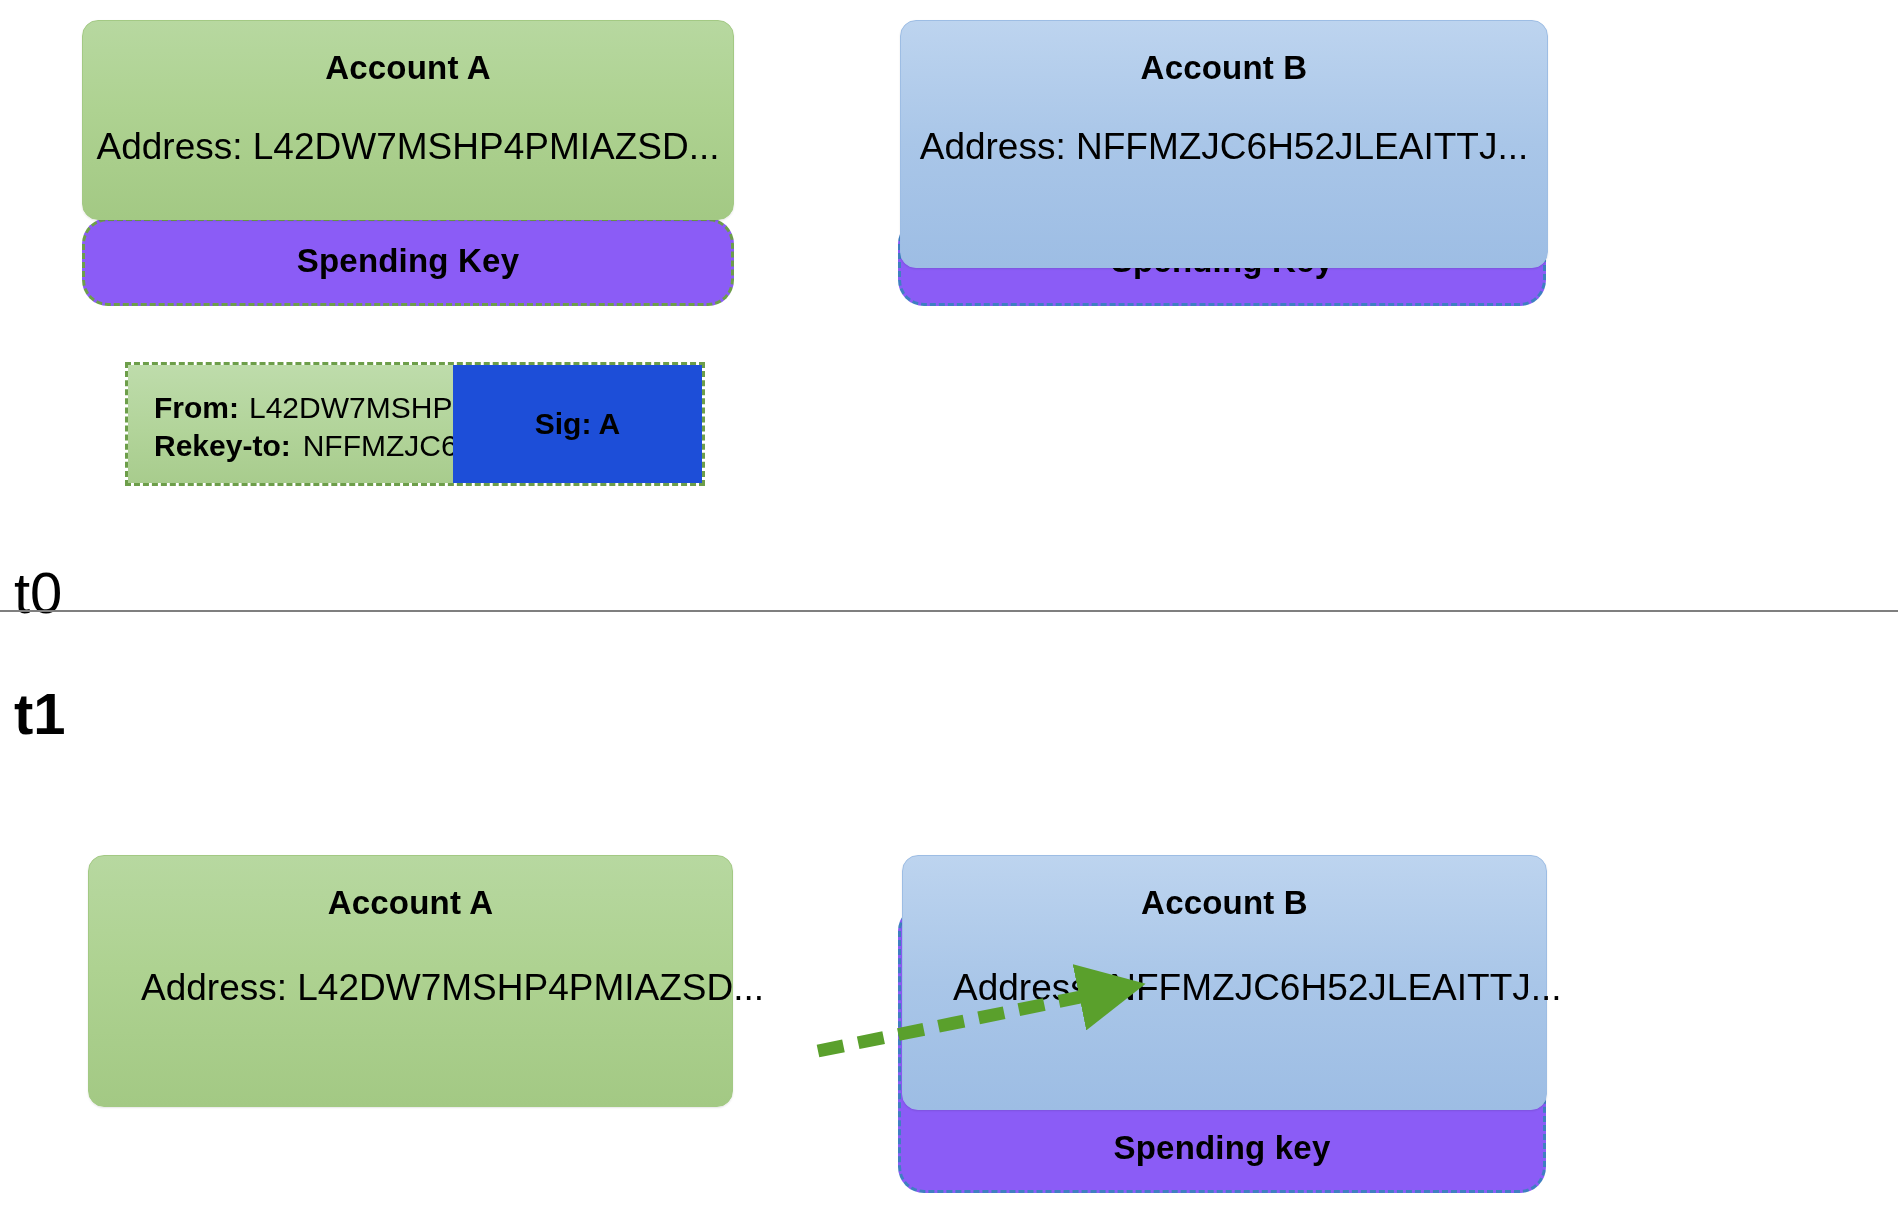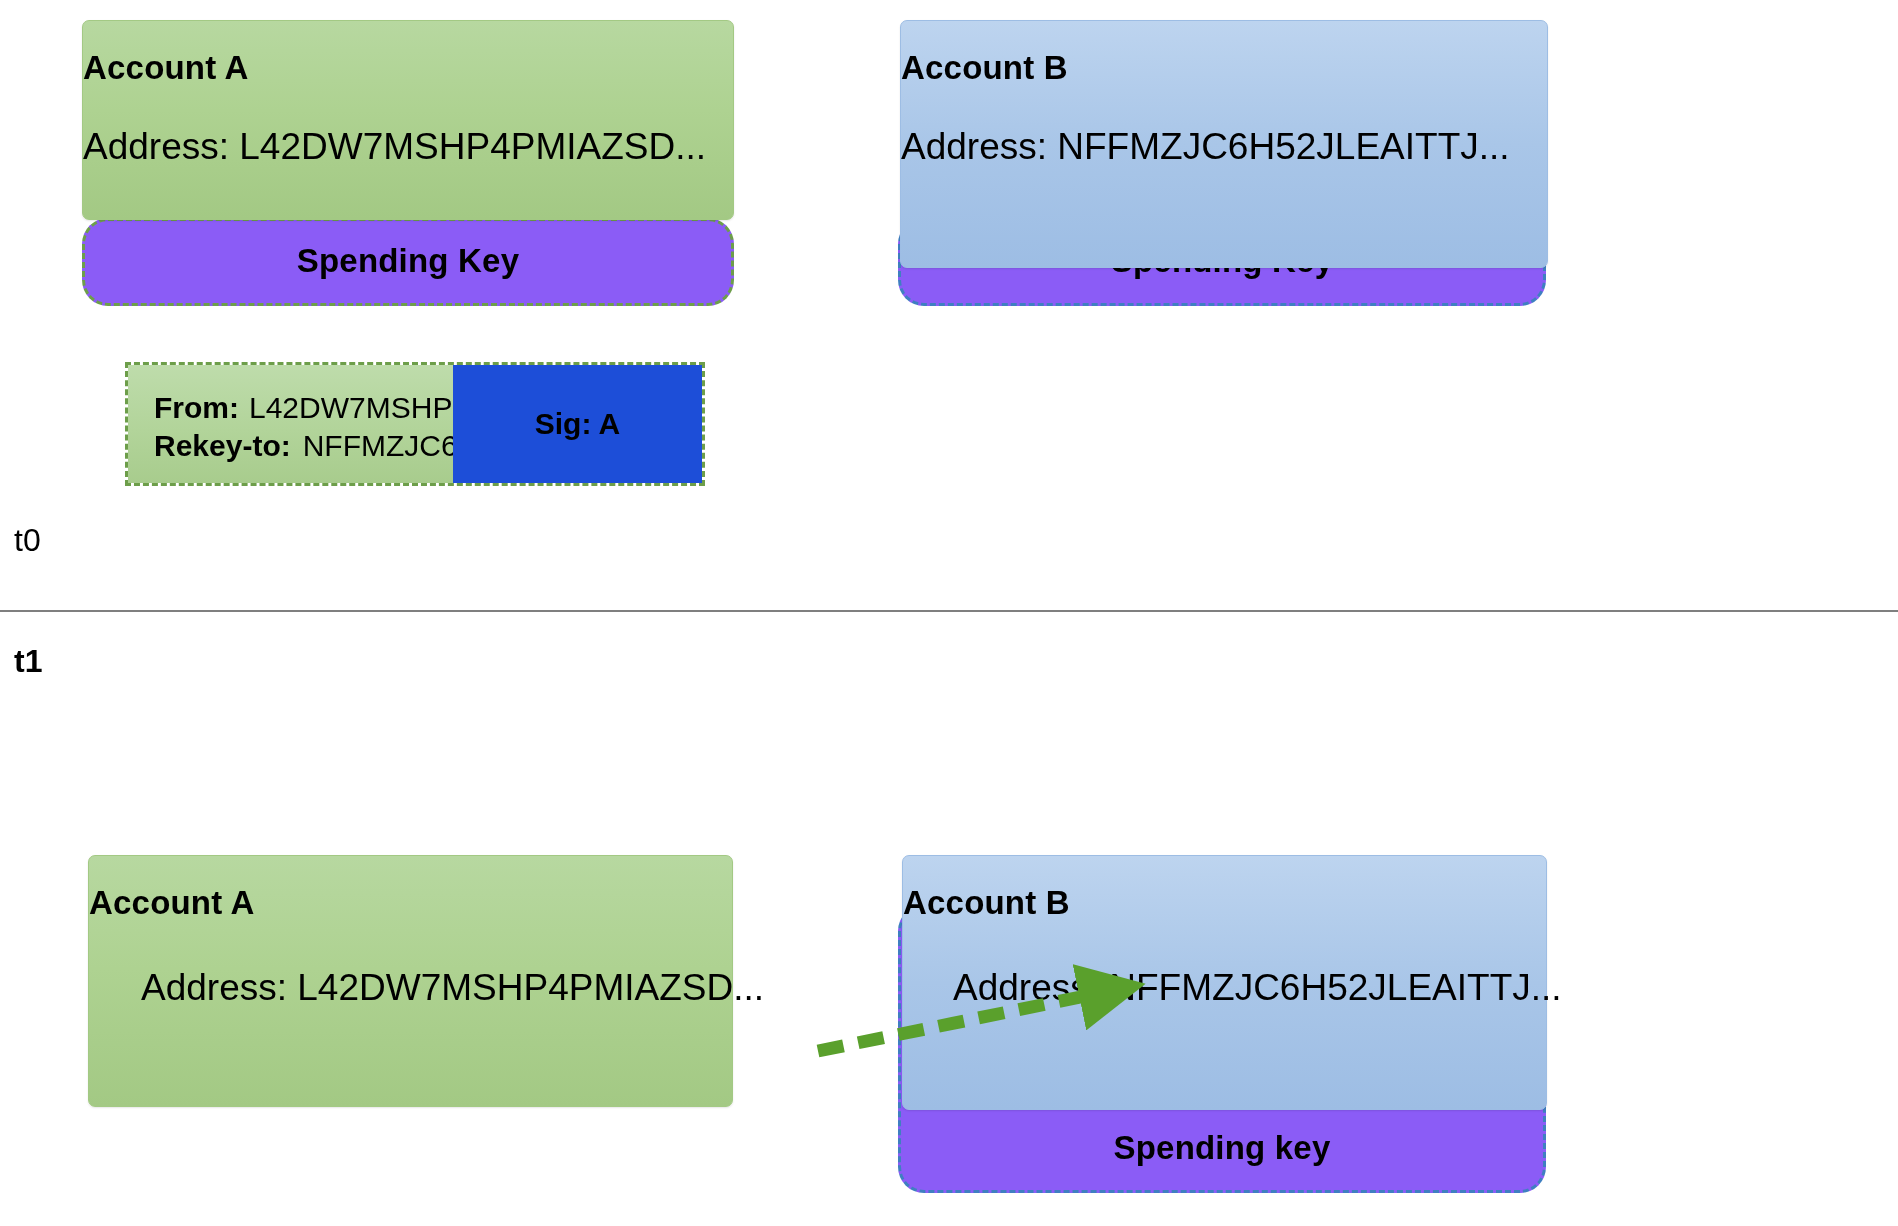--- a/index.html
+++ b/index.html
@@ -19,22 +19,22 @@
     display:flex;align-items:flex-end;justify-content:center;
   }
   .keybox.blue{border-color:#3f7fc1;}
   .keybox-label{
     font-weight:bold;font-size:33px;line-height:1;
     padding-bottom:26px;letter-spacing:.2px;
   }
 
   
   .card{
-    border-radius:7px;
-    display:flex;flex-direction:column;align-items:flex-start;
+    border-radius:16px;
+    display:flex;flex-direction:column;align-items:center;
     box-shadow:0 1px 2px rgba(0,0,0,.10);
   }
   .card.green{
     background:linear-gradient(180deg,#b7d8a0 0%,#aed291 45%,#a3c984 100%);
     border:1px solid #a3c984;
   }
   .card.blue{
     background:linear-gradient(180deg,#bdd4ef 0%,#a9c6e8 50%,#9dbde4 100%);
     border:1px solid #9dbde4;
   }
@@ -60,21 +60,21 @@
   .tx-row{display:flex;align-items:baseline;white-space:nowrap;}
   .tx-key{font-weight:bold;font-size:30px;line-height:1.28;}
   .tx-val{font-size:30px;line-height:1.28;}
   .tx-sig{
     flex:1;display:flex;align-items:center;justify-content:center;
     background:#1d4ed8;
   }
   .tx-sig-label{font-weight:bold;font-size:30px;line-height:1;}
 
   
-  .tlabel{font-size:32px;line-height:1;font-weight:400;}
+  .tlabel{font-size:58px;line-height:1;font-weight:400;margin-top:40px;}
   .divider{background:#7f7f7f;height:2px;}
 
   
   .squiggle{position:relative;display:inline-block;}
   .squiggle::after{
     content:"";position:absolute;left:0;right:0;bottom:-5px;height:5px;
     background-image:
       linear-gradient(45deg,transparent 45%,#e03c31 45%,#e03c31 55%,transparent 55%),
       linear-gradient(-45deg,transparent 45%,#e03c31 45%,#e03c31 55%,transparent 55%);
     background-size:6px 6px;background-repeat:repeat-x;

